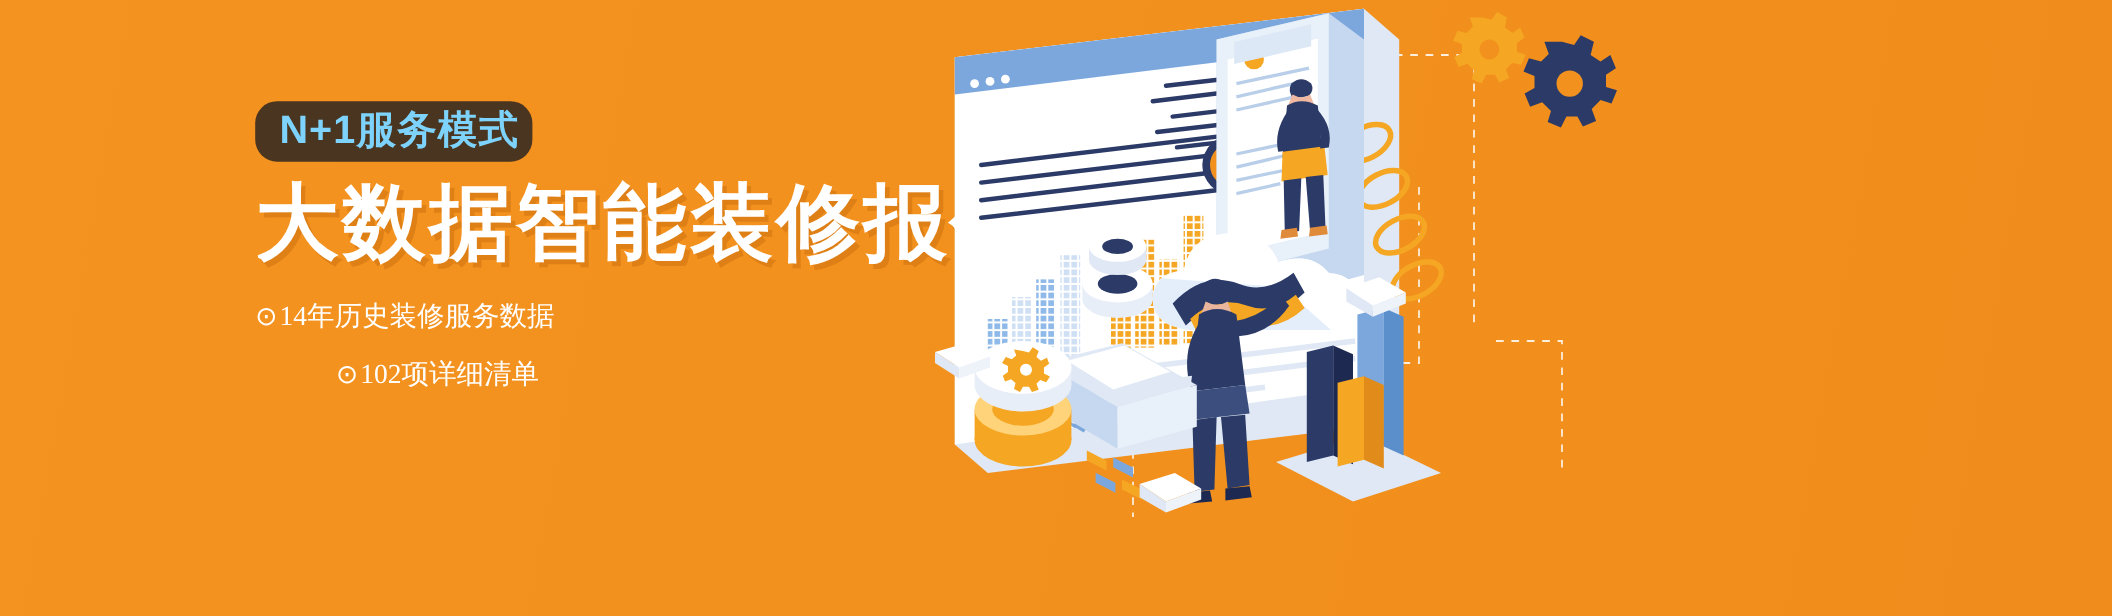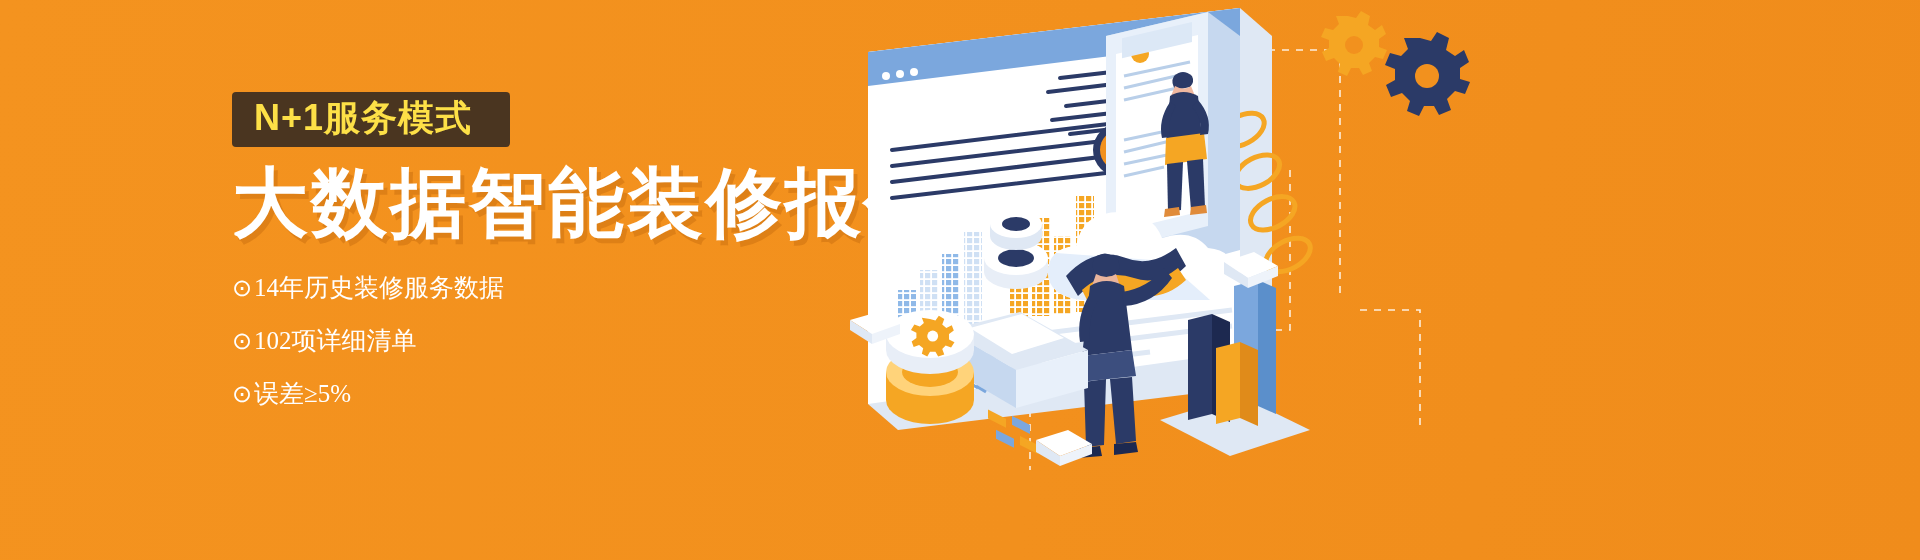--- a/index.html
+++ b/index.html
@@ -13,26 +13,26 @@
     background:linear-gradient(100deg,#f4931f 0%,#f2901d 55%,#f08c1b 100%);
     overflow:hidden;
   }
 
   
   .copy{position:absolute;left:232px;top:92px;width:760px;}
 
   .badge{
     display:inline-block;
     background:#4a3520;
-    color:#fde047;
+    color:#7dd3fc;
     font-size:36px;
     font-weight:700;
     letter-spacing:1px;
-    padding:7px 38px 10px 22px;
-    border-radius:4px;
+    padding:7px 12px 10px 22px;
+    border-radius:20px;
     line-height:1.05;
     font-family:"Liberation Sans",sans-serif;
   }
 
   .headline{
     margin-top:18px;
     color:#ffffff;
     font-size:76px;
     font-weight:700;
     letter-spacing:3px;
@@ -40,20 +40,21 @@
     text-shadow:4px 5px 0 rgba(190,100,10,.38);
     white-space:nowrap;
     font-family:"Liberation Sans",sans-serif;
   }
 
   .bullets{
     margin-top:34px;
     display:flex;
     gap:0px;
     font-family:"Liberation Serif",serif;
+    text-align:right;
   }
   .bcol{display:flex;flex-direction:column;}
   .bcol.left{width:258px;}
   .bullet{
     color:#ffffff;
     font-size:25px;
     line-height:1.0;
     margin-bottom:28px;
     white-space:nowrap;
     font-family:"Liberation Serif",serif;
@@ -76,23 +77,20 @@
     <div class="headline">大数据智能装修报价</div>
 
     <div class="bullets">
 
       <div class="bcol left">
         <div class="bullet">
           <span class="mk">⊙</span><span>14年历史装修服务数据</span>
         </div>
         <div class="bullet">
           <span class="mk">⊙</span><span>102项详细清单</span>
-        </div>
-        <div class="bullet">
-          <span class="mk">⊙</span><span>误差≥5%</span>
         </div>
       </div>
 
       <div class="bcol right">
       </div>
 
     </div>
   </div>
 
   <div class="art">

